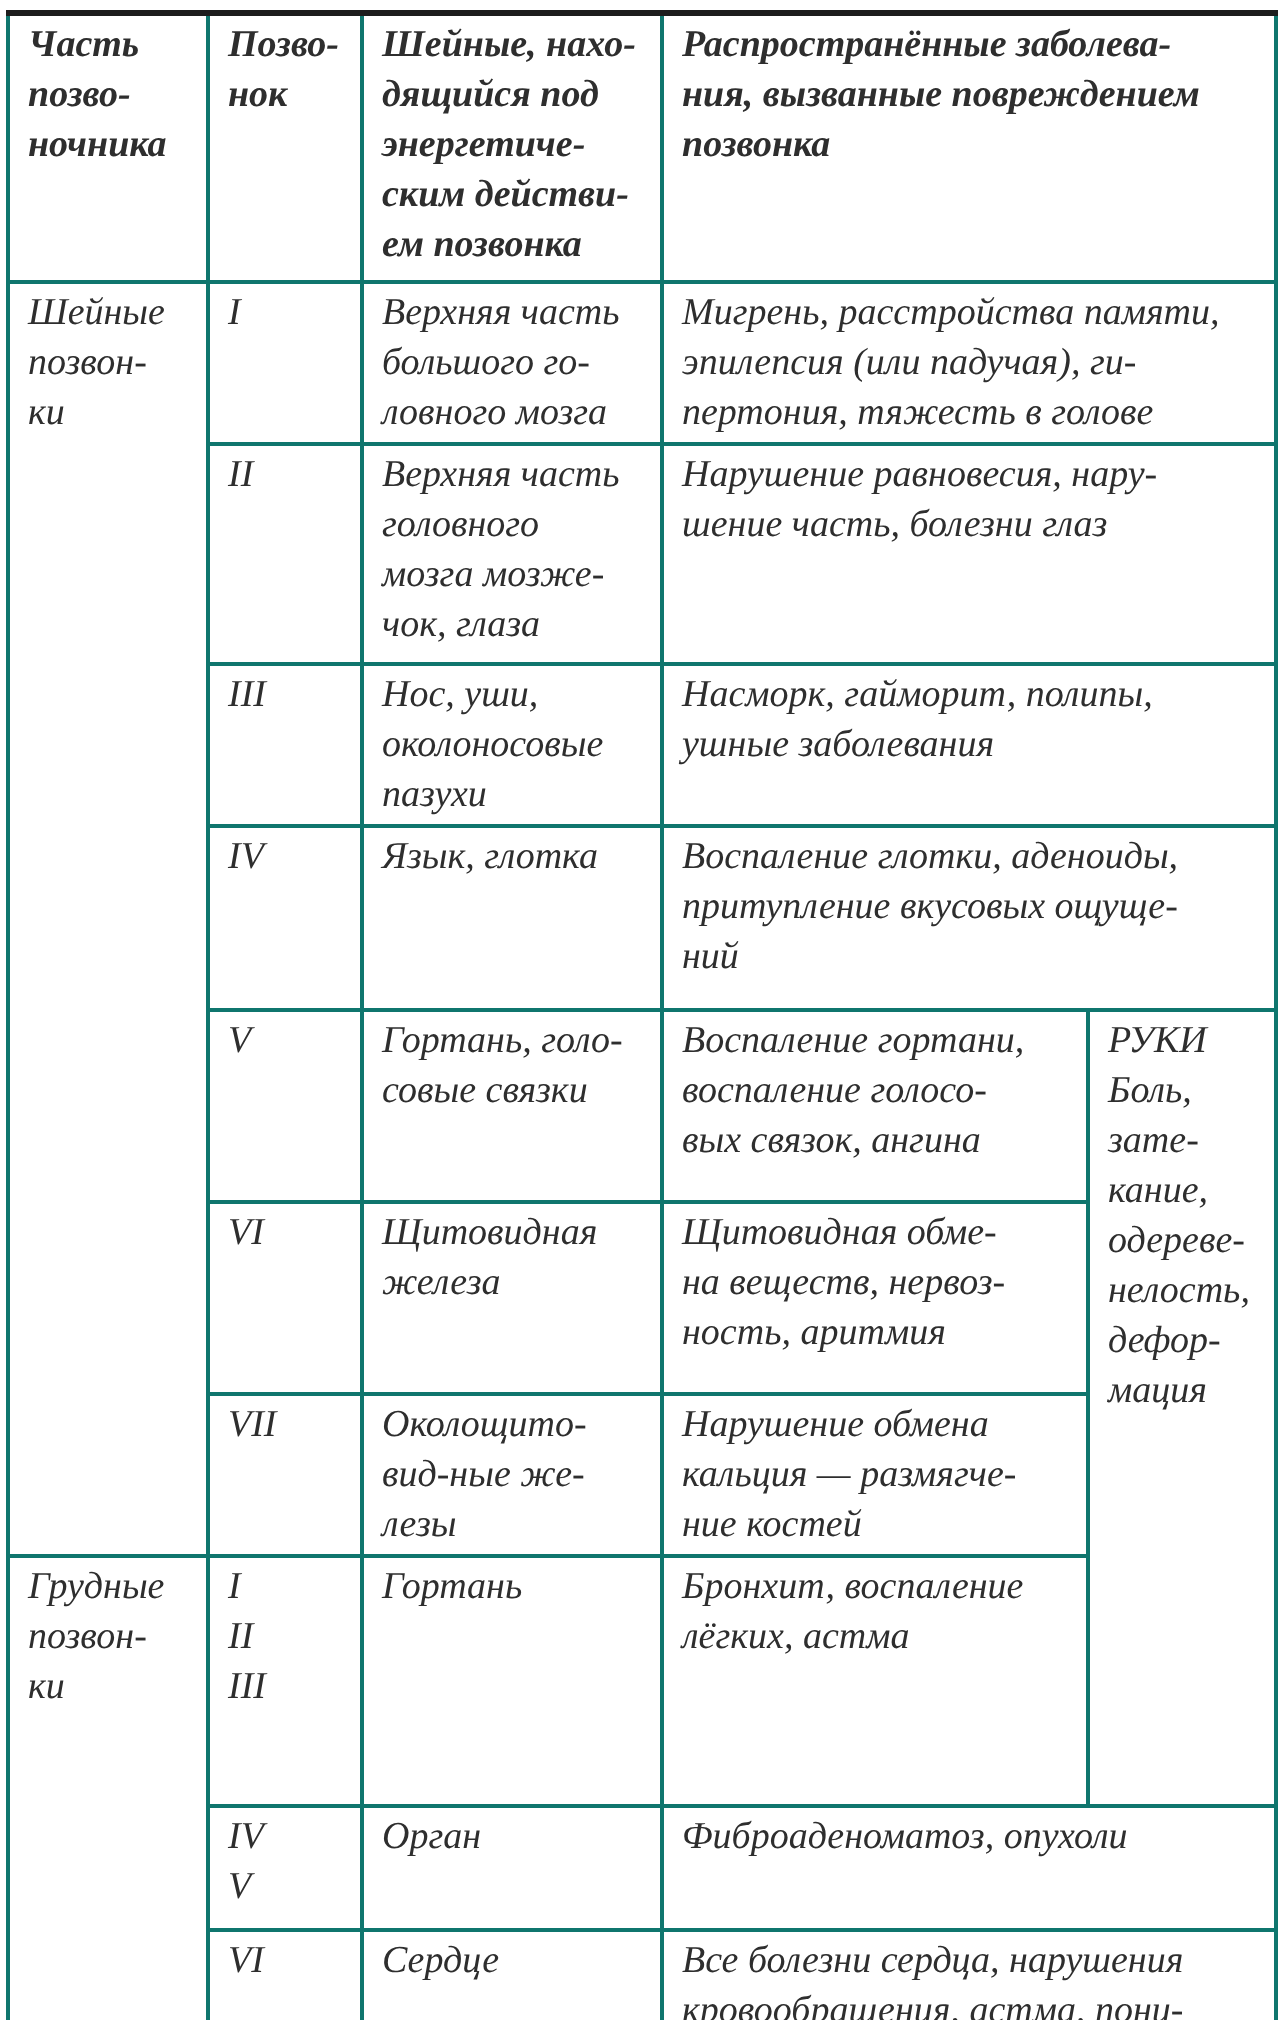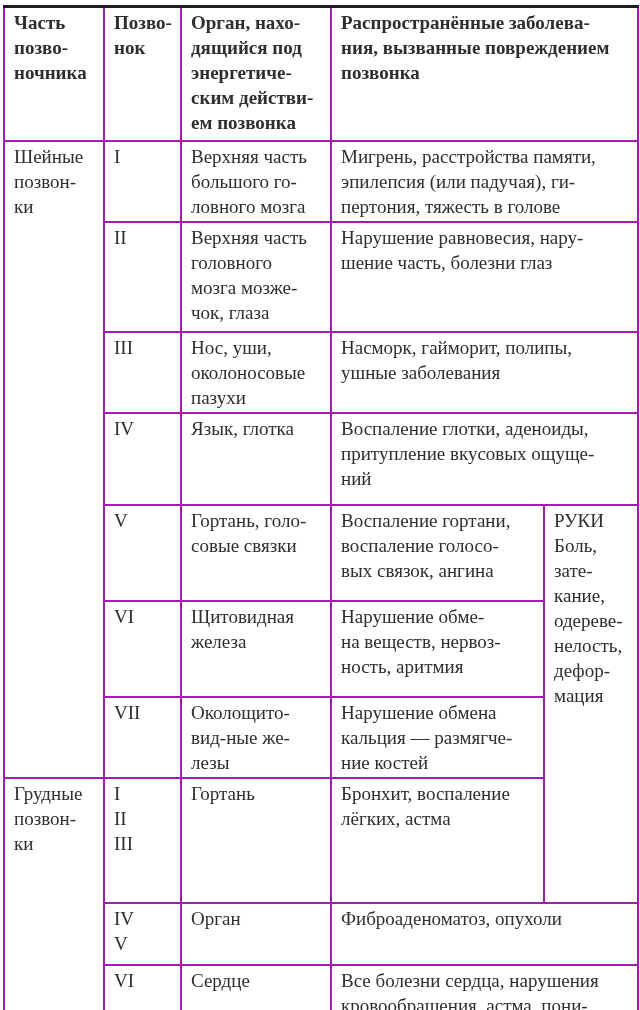--- a/index.html
+++ b/index.html
@@ -21,29 +21,30 @@
     border-collapse: collapse;
     table-layout: fixed;
     width: 634px;
     margin: 5px 0 0 3px;
     border: 2px solid #1d1d1d;
     border-top-width: 3px;
     border-bottom-width: 4px;
   }
   table.vtable th,
   table.vtable td {
-    border: 2px solid #a21caf;
+    border: 2px solid #0f766e;
     vertical-align: top;
     text-align: left;
     padding: 2px 6px 2px 9px;
     font-size: 19px;
     line-height: 25px;
     white-space: pre-line;
     overflow: hidden;
     font-weight: normal;
+    font-style: italic;
   }
   table.vtable th {
     font-weight: bold;
   }
   td.section-label,
   td.arms-note {
     vertical-align: middle;
   }
   td.arms-note {
     padding-left: 10px;
@@ -62,21 +63,21 @@
       <col style="width:94px">
     </colgroup>
 
     <tbody>
         <tr style="height:134px">
       <th>Часть
 позво-
 ночника</th>
       <th>Позво-
 нок</th>
-      <th>Орган, нахо-
+      <th>Шейные, нахо-
 дящийся под
 энергетиче-
 ским действи-
 ем позвонка</th>
       <th colspan="2">Распространённые заболева-
 ния, вызванные повреждением
 позвонка</th>
     </tr>
 
     <tr style="height:60px">
@@ -133,21 +134,21 @@
 одереве-
 нелость,
 дефор-
 мация</td>
     </tr>
 
     <tr style="height:96px">
       <td>VI</td>
       <td>Щитовидная
 железа</td>
-      <td>Нарушение обме-
+      <td>Щитовидная обме-
 на веществ, нервоз-
 ность, аритмия</td>
     </tr>
 
     <tr style="height:78px">
       <td>VII</td>
       <td>Околощито-
 вид-ные же-
 лезы</td>
       <td>Нарушение обмена

